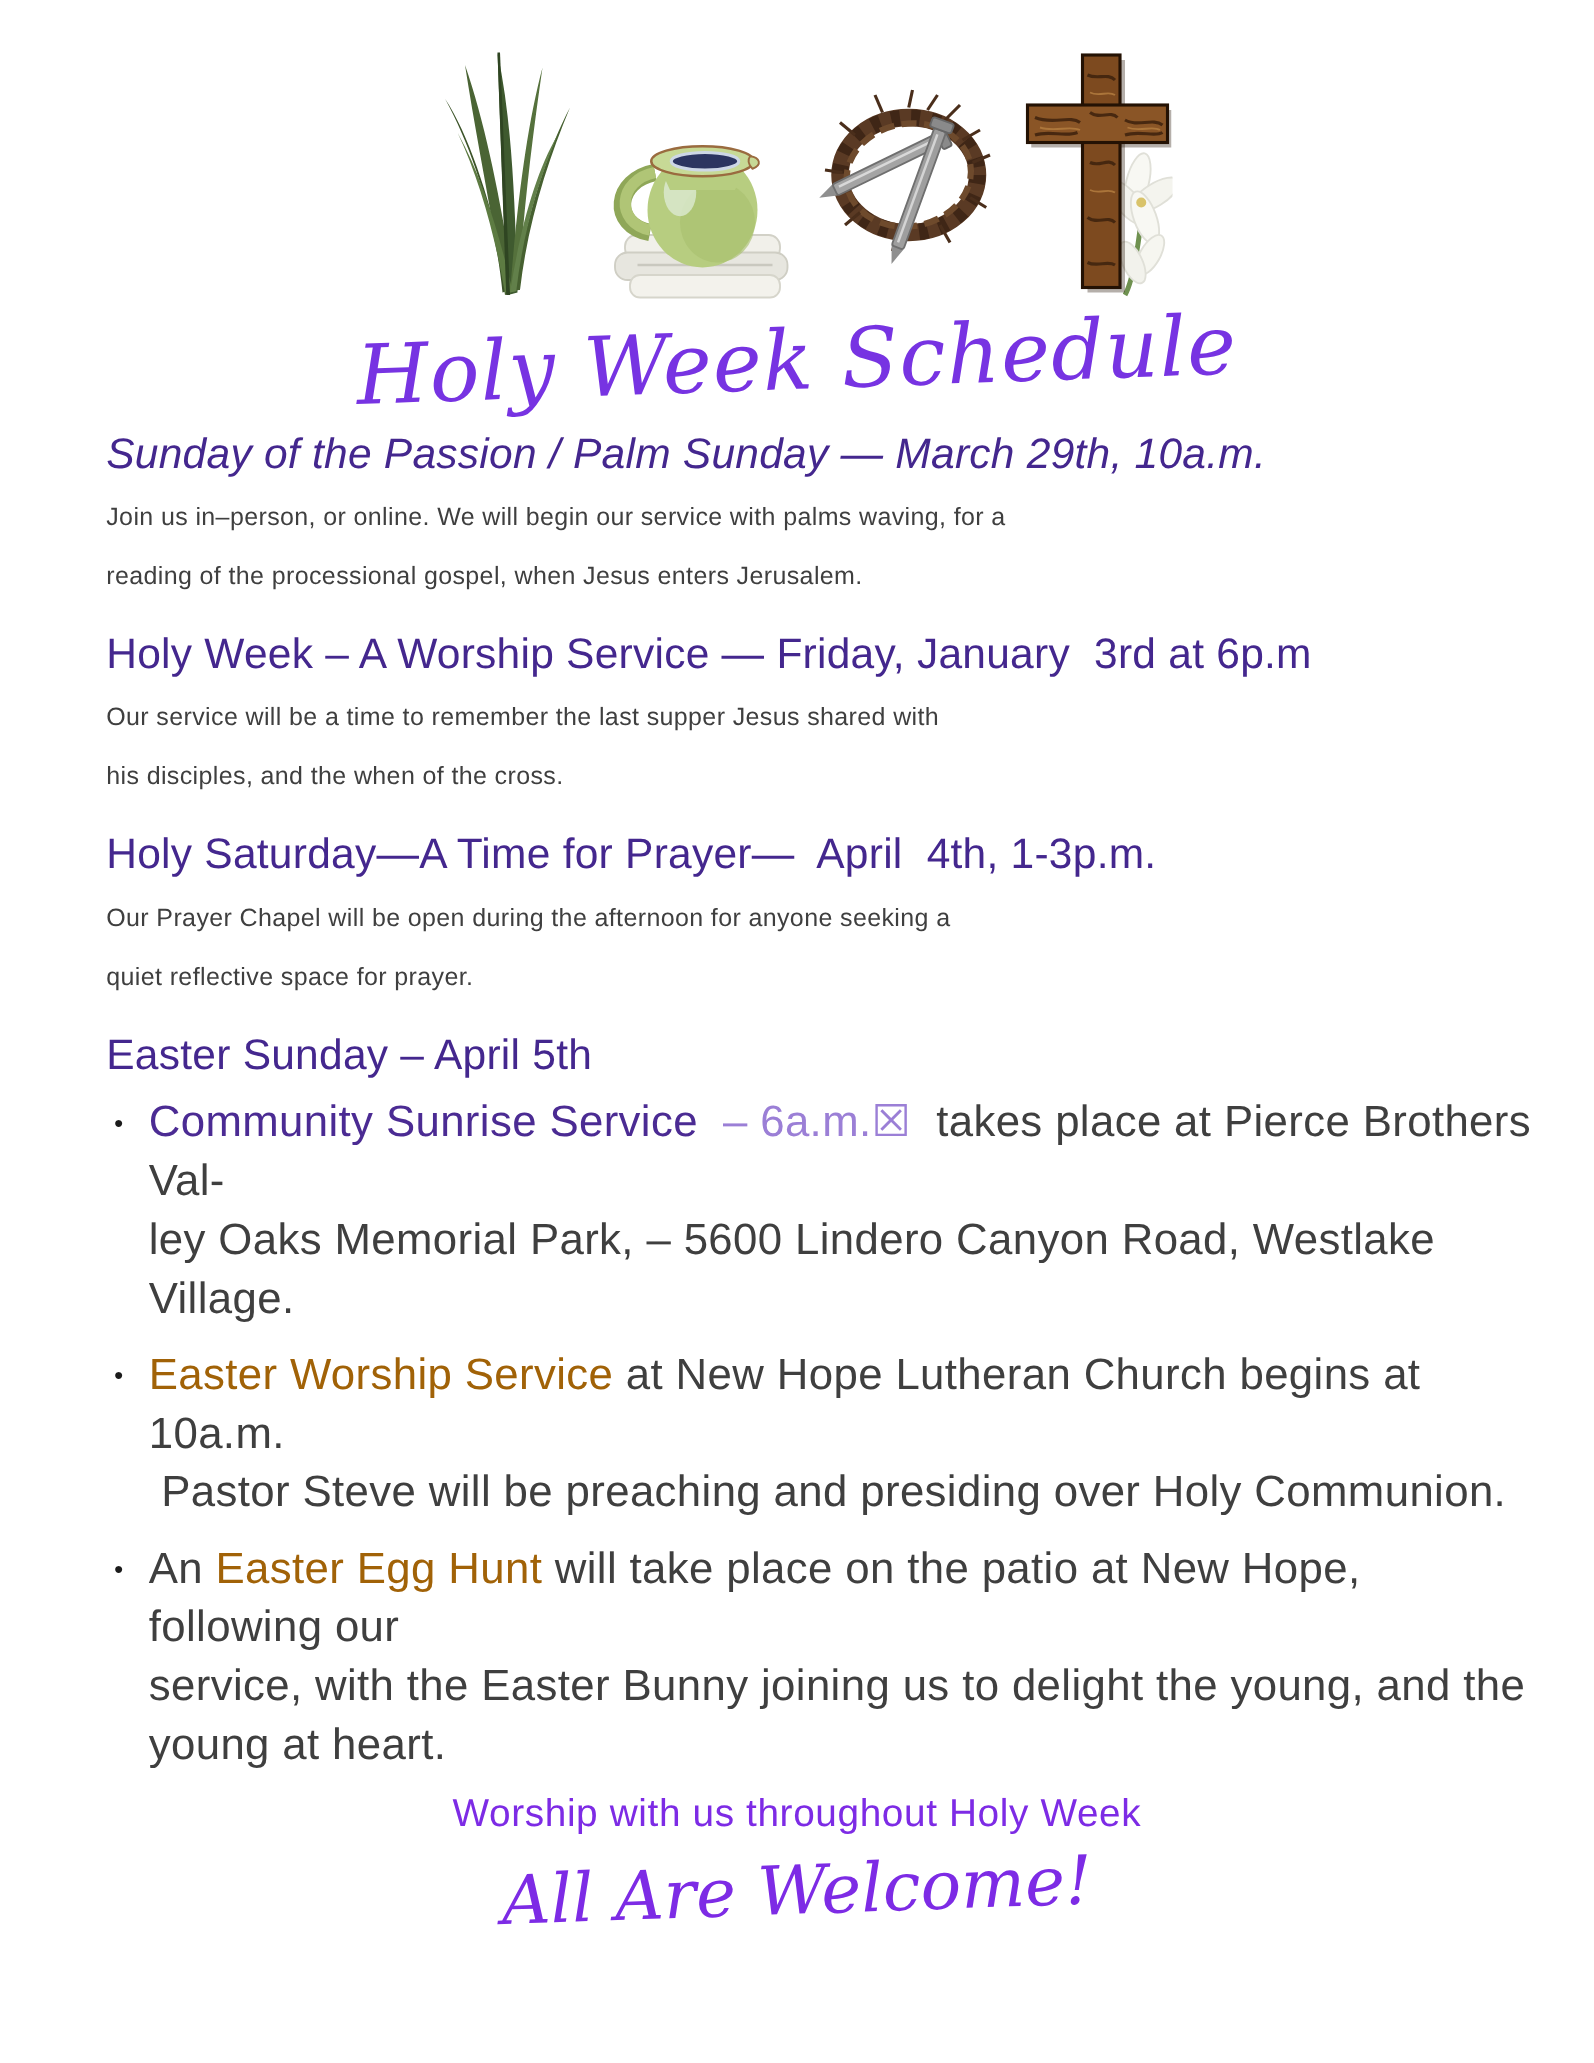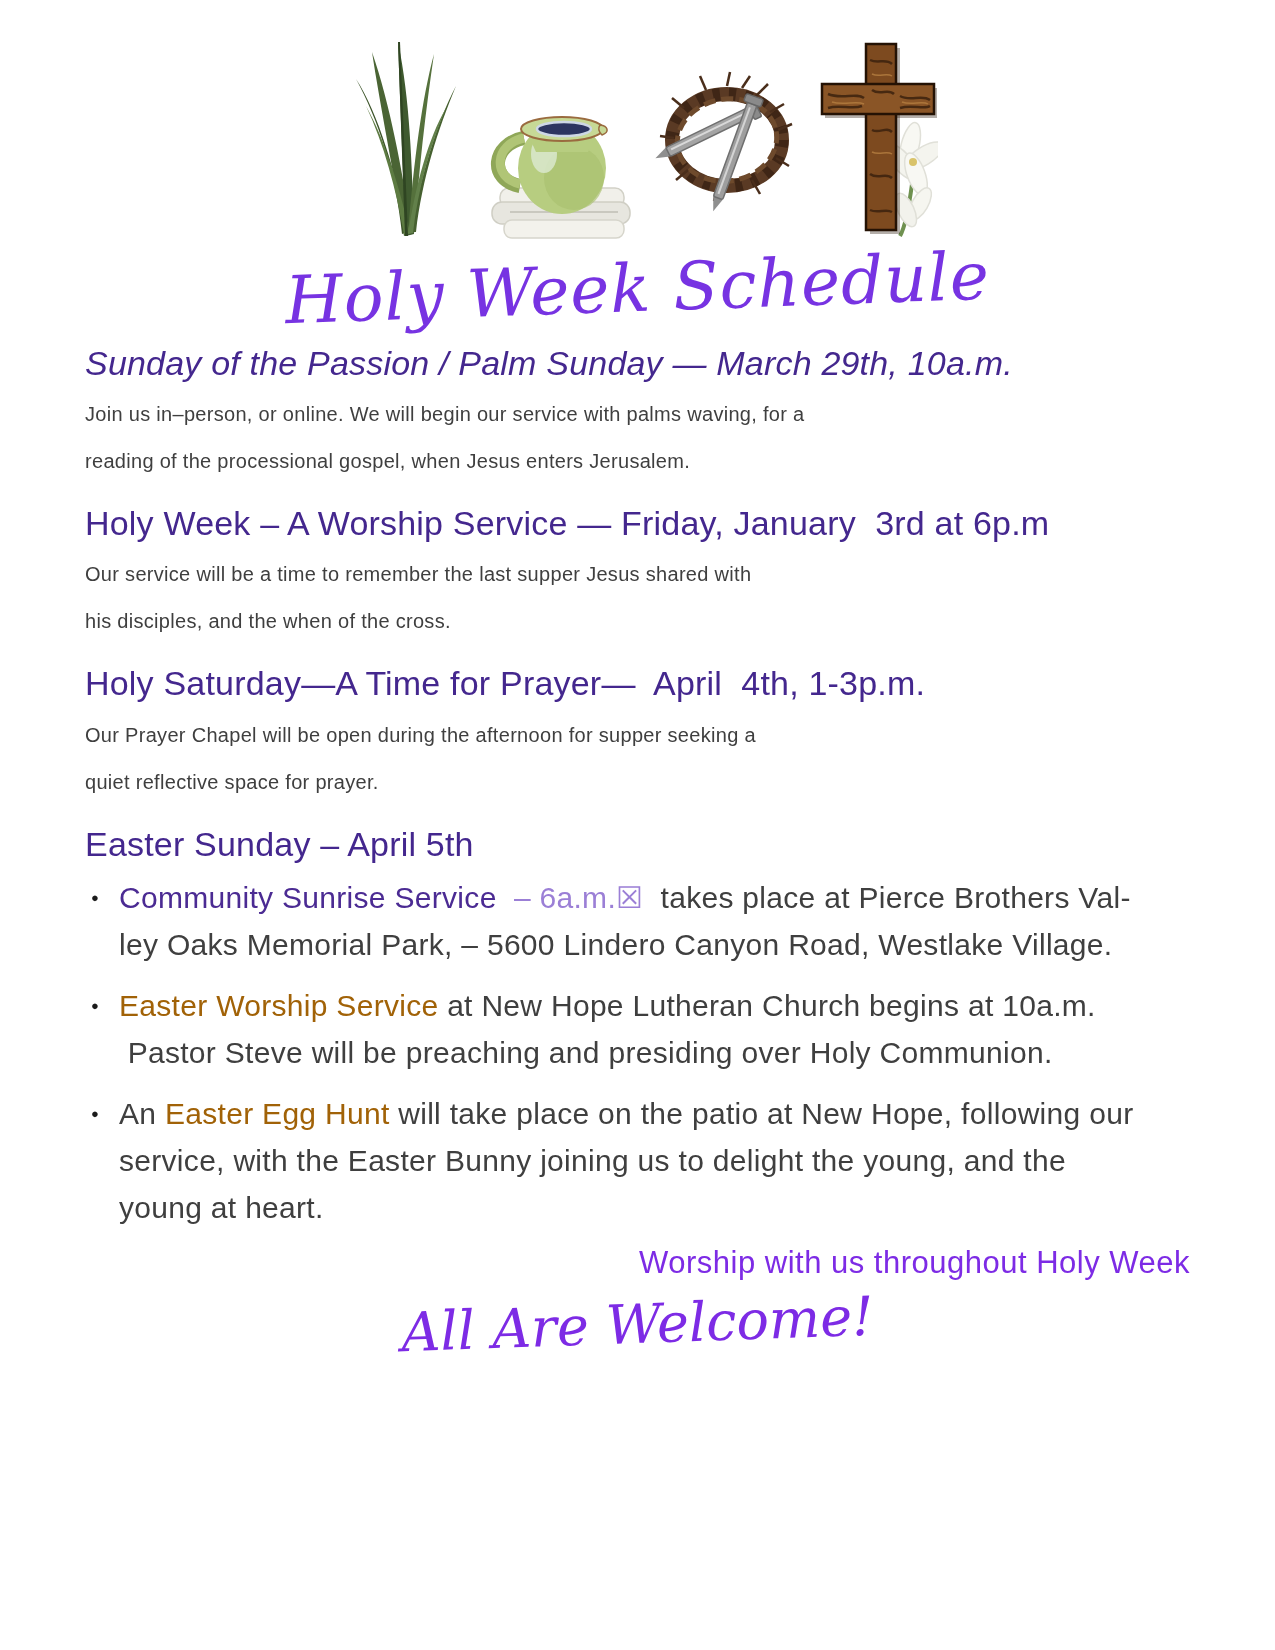--- a/index.html
+++ b/index.html
@@ -68,40 +68,39 @@
   .bullet-dot {
     width: 34px;
     flex: 0 0 34px;
     font-size: 13px;
     line-height: 47px;
     color: #1b1b1b;
     padding-left: 6px;
   }
   .bullet-text {
     flex: 1;
-    font-size: 30px;
+    font-size: 35px;
     font-weight: 300;
     line-height: 47px;
     white-space: pre-wrap;
     letter-spacing: 0.3px;
     color: #3f3f3f;
   }
   .seg-purple-strong { color: #4b2b93; }
   .seg-purple        { color: #a16207; }
   .seg-light-purple  { color: #9b7fd6; }
   .seg-body          { color: #3f3f3f; }
 
   
   footer { text-align: center; margin-top: 4px; margin-right: 35px; }
   .closing-line {
     font-size: 31px;
     font-weight: 300;
     color: #7d2be5;
     letter-spacing: 0.5px;
-    text-align: right;
   }
   .welcome-line {
     margin-top: 12px;
     font-family: "DejaVu Serif", serif;
     font-style: italic;
     font-size: 54px;
     color: #7d2be5;
     transform: rotate(-2deg);
   }
 </style>
@@ -229,21 +228,21 @@
 
 
     <section>
       <h2 class="section-heading">Holy Week – A Worship Service — Friday, January  3rd at 6p.m</h2>
       <p class="section-body">Our service will be a time to remember the last supper Jesus shared with
 his disciples, and the when of the cross.</p>
     </section>
 
     <section>
       <h2 class="section-heading">Holy Saturday—A Time for Prayer—  April  4th, 1-3p.m.</h2>
-      <p class="section-body">Our Prayer Chapel will be open during the afternoon for supper seeking a
+      <p class="section-body">Our Prayer Chapel will be open during the afternoon for anyone seeking a
 quiet reflective space for prayer.</p>
     </section>
 
     <section>
       <h2 class="section-heading">Easter Sunday – April 5th</h2>
       <ul class="bullets">
 
         <li>
           <span class="bullet-dot">●</span>
           <div class="bullet-text"><span class="seg-purple-strong">Community Sunrise Service</span><span class="seg-light-purple">  – 6a.m.☒</span><span class="seg-body">  takes place at Pierce Brothers Val-

